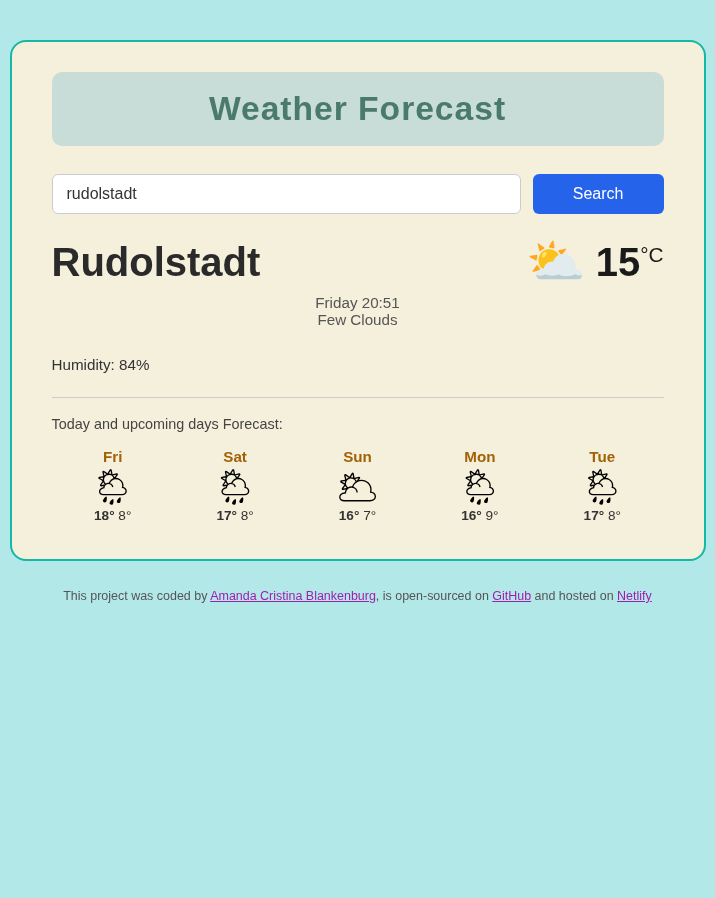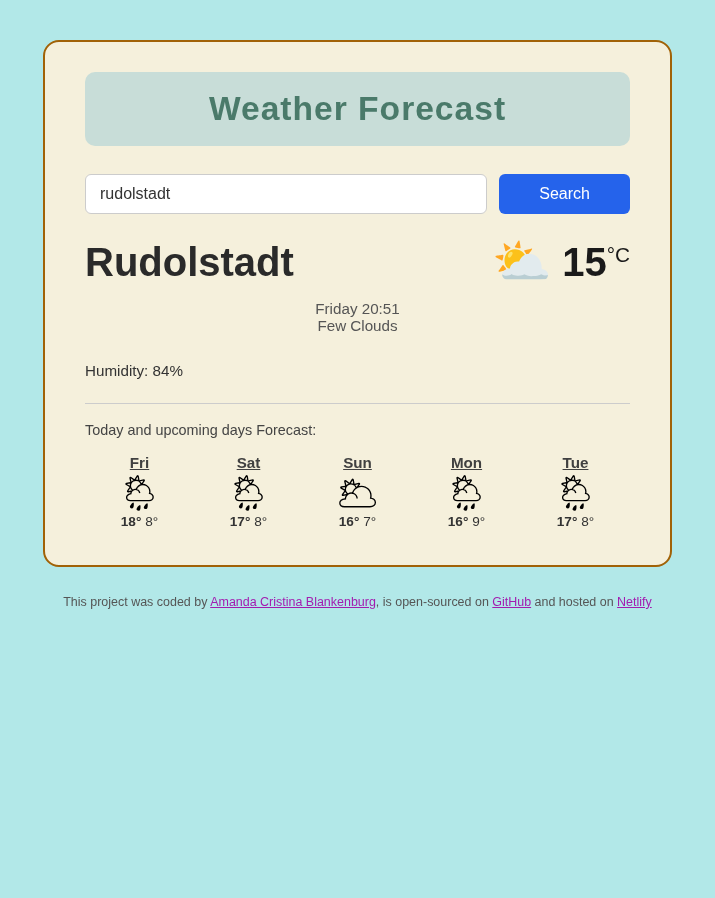--- a/index.html
+++ b/index.html
@@ -10,23 +10,23 @@
       display: flex;
       flex-direction: column;
       align-items: center;
       justify-content: flex-start;
       min-height: 898px;
       padding: 40px 20px;
     }
 
     .card {
       background-color: #f5f0dc;
-      border: 2px solid #a16207;
+      border: 2px solid #14b8a6;
       border-radius: 16px;
-      width: 629px;
+      width: 696px;
       padding: 30px 40px 36px;
     }
 
     .title-bar {
       background-color: #c8ddd8;
       border-radius: 10px;
       text-align: center;
       padding: 18px 20px;
       margin-bottom: 28px;
     }
@@ -99,21 +99,21 @@
       font-size: 1.3rem;
       font-weight: 400;
       vertical-align: super;
       color: #1a1a1a;
     }
 
     .date-desc {
       text-align: center;
       color: #555;
       margin-bottom: 28px;
-      margin-top: 14px;
+      margin-top: 8px;
     }
 
     .date-desc .date-time {
       font-size: 0.95rem;
     }
 
     .date-desc .condition {
       font-size: 0.95rem;
     }
 
@@ -148,22 +148,21 @@
     .forecast-day {
       display: flex;
       flex-direction: column;
       align-items: center;
       gap: 4px;
     }
 
     .forecast-day-label {
       font-size: 0.95rem;
       font-weight: 600;
-      color: #404040;
-      text-decoration: underline;
+      color: #a16207;
     }
 
     .forecast-icon {
       font-size: 2.2rem;
       line-height: 1;
     }
 
     .forecast-temps {
       font-size: 0.85rem;
       color: #333;

